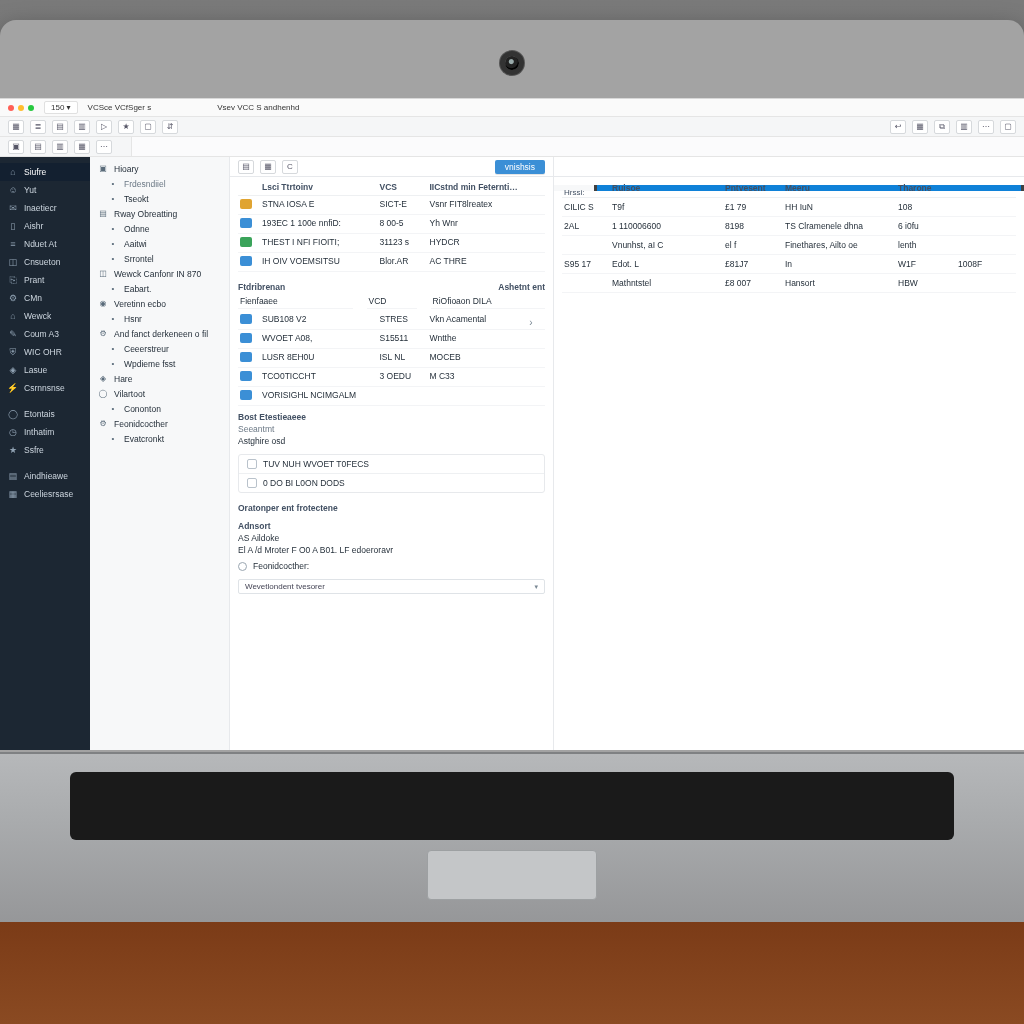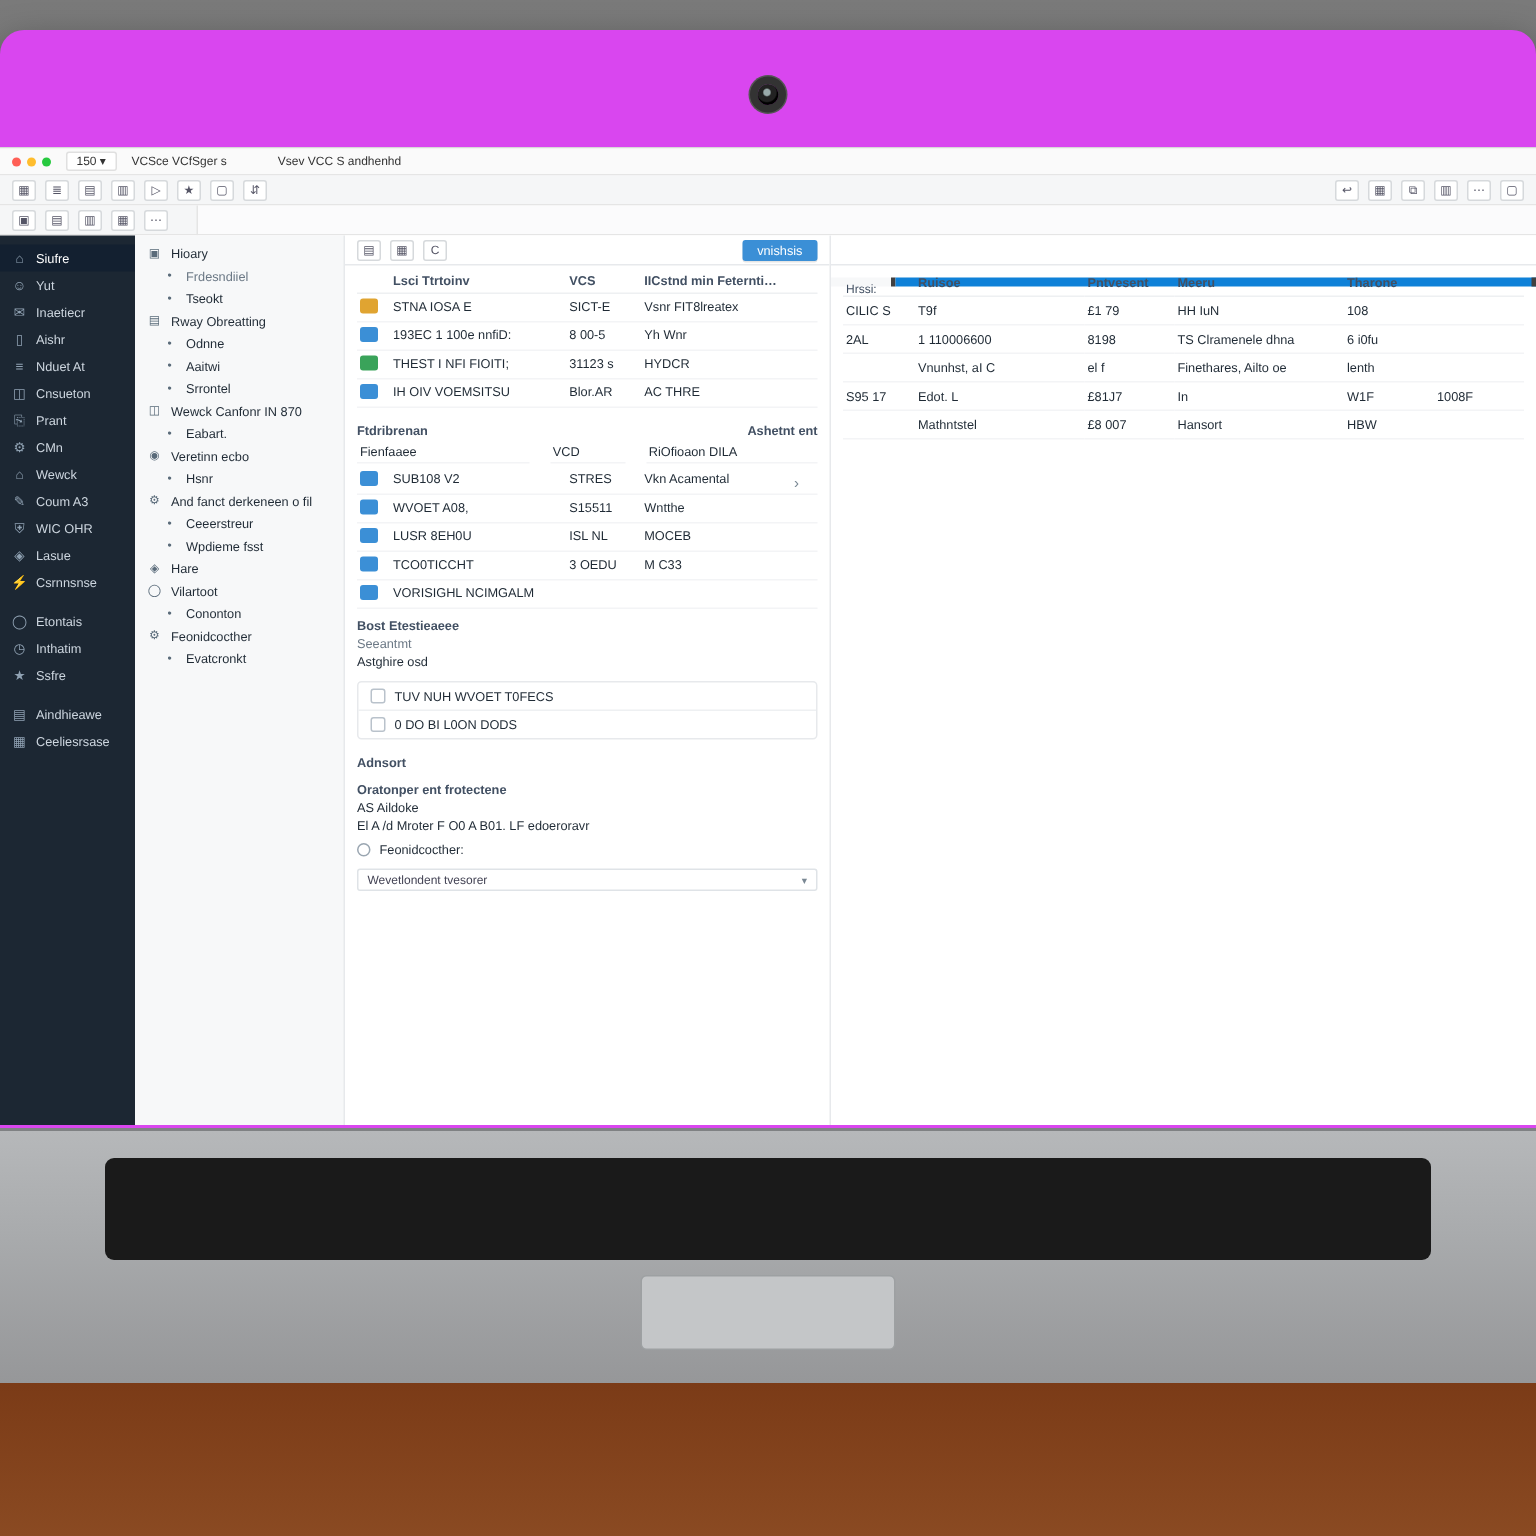--- a/index.html
+++ b/index.html
@@ -5,21 +5,21 @@
   * { box-sizing: border-box; margin: 0; padding: 0; }
   html, body { width: 1024px; height: 1024px; overflow: hidden; font-family: "Segoe UI", Arial, sans-serif; }
   body {
     background: linear-gradient(#7a7a7a, #6a6a6a 60%, #5c5c5c);
     display: flex; flex-direction: column;
   }
   
   .scene { width: 1024px; height: 1024px; position: relative; }
   .lid {
     position: absolute; left: 0; right: 0; top: 20px; height: 872px;
-    background: #d946ef; border-radius: 16px 16px 4px 4px;
+    background: #a3a3a3; border-radius: 16px 16px 4px 4px;
     box-shadow: 0 8px 24px rgba(0,0,0,.35);
   }
   .camera {
     position: absolute; left: 50%; top: 36px; width: 14px; height: 14px;
     margin-left: -7px; background: radial-gradient(circle at 45% 40%, #9aa 0 2px, #222 3px 6px, #000 7px);
     border-radius: 50%; box-shadow: 0 0 0 5px #333, 0 0 0 6px #555;
   }
   .screen {
     position: absolute; left: 0; top: 78px; width: 1024px; height: 652px;
     background: #fff; border-top: 1px solid #d8d8d8;
@@ -156,21 +156,21 @@
     <div class="screen">
 
       <div class="row-tabs">
         <div class="dots">
           <span class="dot r"></span>
           <span class="dot y"></span>
           <span class="dot g"></span>
         </div>
         <span class="tab-chip">150 ▾</span>
         <span>VCSce   VCfSger s</span>
-        <span style="margin-left:24px">Vsev  VCC S andhenhd</span>
+        <span style="margin-left:56px">Vsev  VCC S andhenhd</span>
       </div>
 
       <div class="row-toolbar">
         <div class="tbtn">▦</div>
         <div class="tbtn">≣</div>
         <div class="tbtn">▤</div>
         <div class="tbtn">▥</div>
         <div class="tbtn">▷</div>
         <div class="tbtn">★</div>
         <div class="tbtn">▢</div>
@@ -425,23 +425,23 @@
             <div class="bx-row">
               <span class="chk"></span>
               <span>TUV NUH WVOET T0FECS</span>
             </div>
             <div class="bx-row">
               <span class="chk"></span>
               <span>0 DO BI  L0ON DODS</span>
             </div>
           </div>
 
+          <div class="section-title">Oratonper ent  frotectene</div>
+
           <div class="section-title">Adnsort</div>
-
-          <div class="section-title">Oratonper ent  frotectene</div>
           <div style="padding:0 8px">AS Aildoke</div>
           <div style="padding:2px 8px">El A /d Mroter    F O0 A  B01.  LF  edoeroravr</div>
           <div style="padding:4px 8px; display:flex; align-items:center; gap:6px">
             <span style="width:9px;height:9px;border:1px solid #9aa6b1;border-radius:50%;display:inline-block"></span>
             <span>Feonidcocther:</span>
           </div>
           <div style="padding:4px 8px">
             <div class="sel">
               <span>Wevetlondent  tvesorer</span>
               <span class="caret">▾</span>

